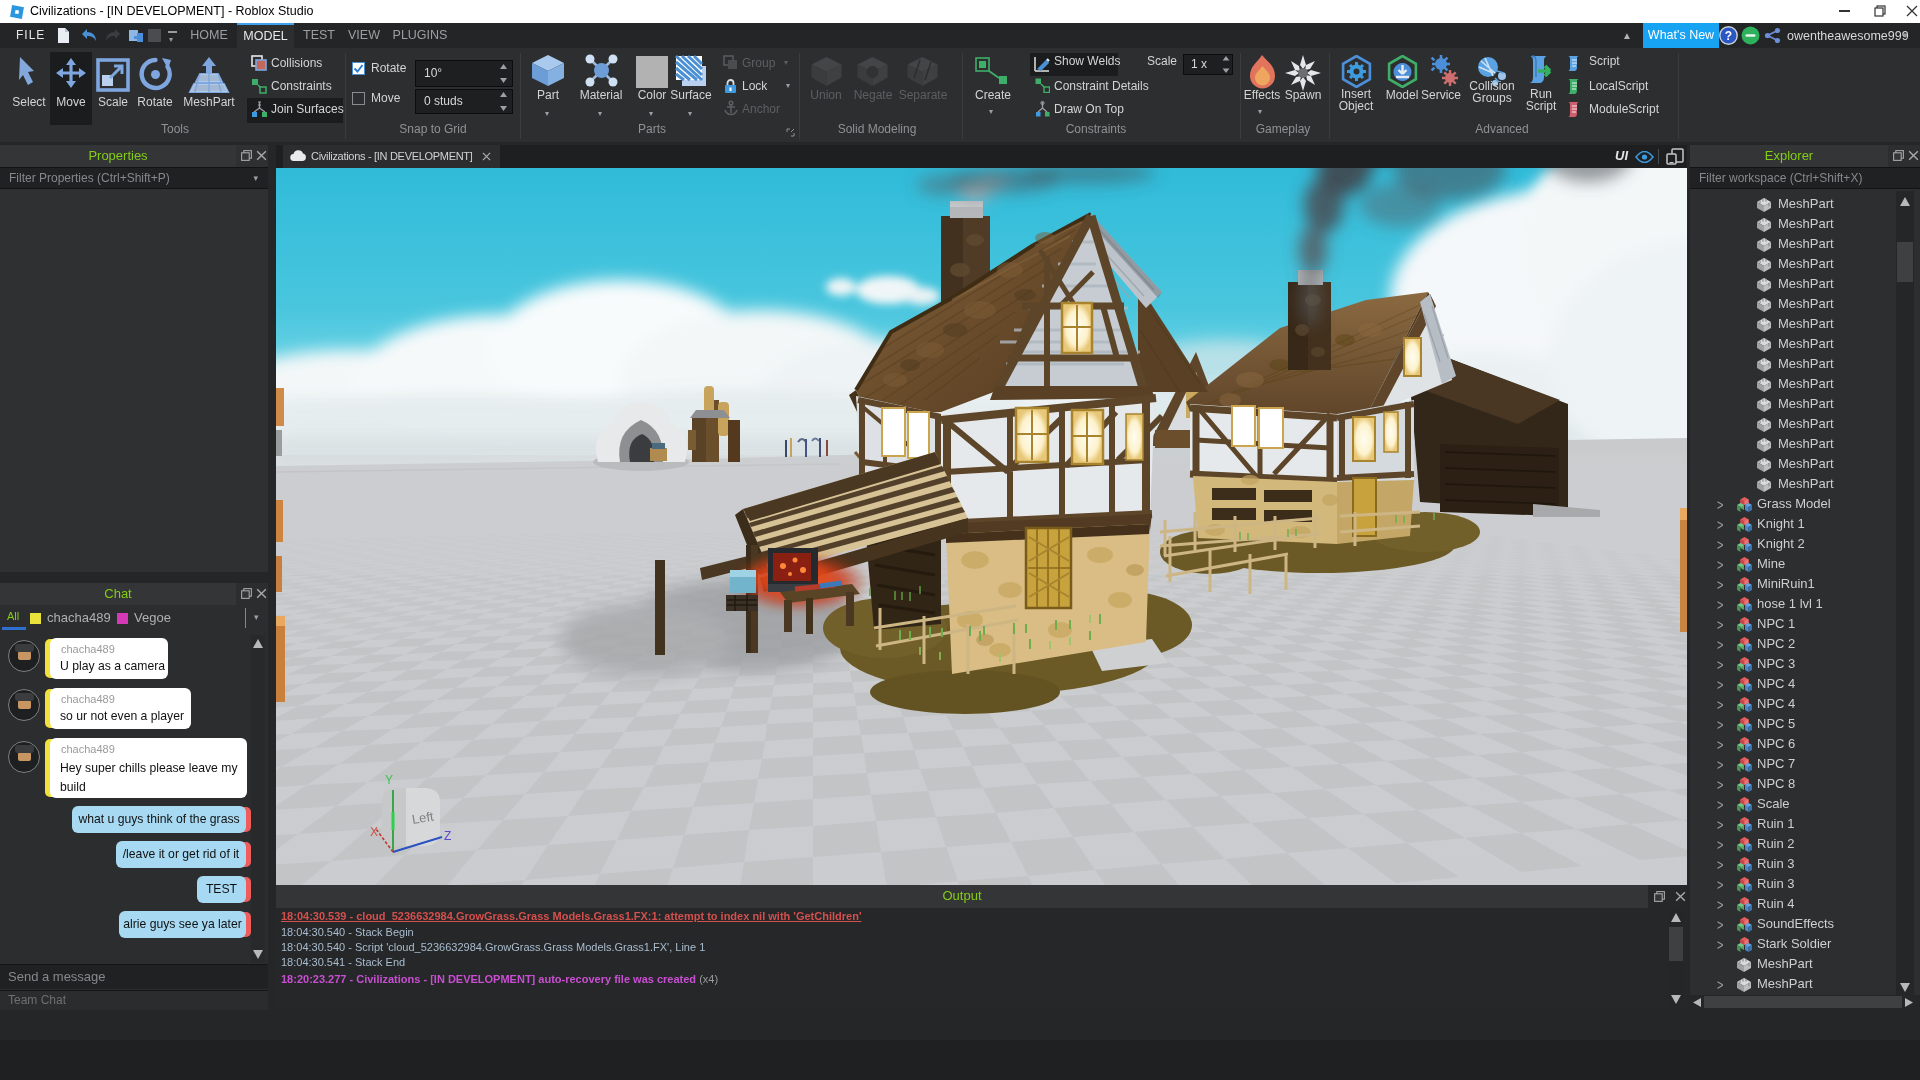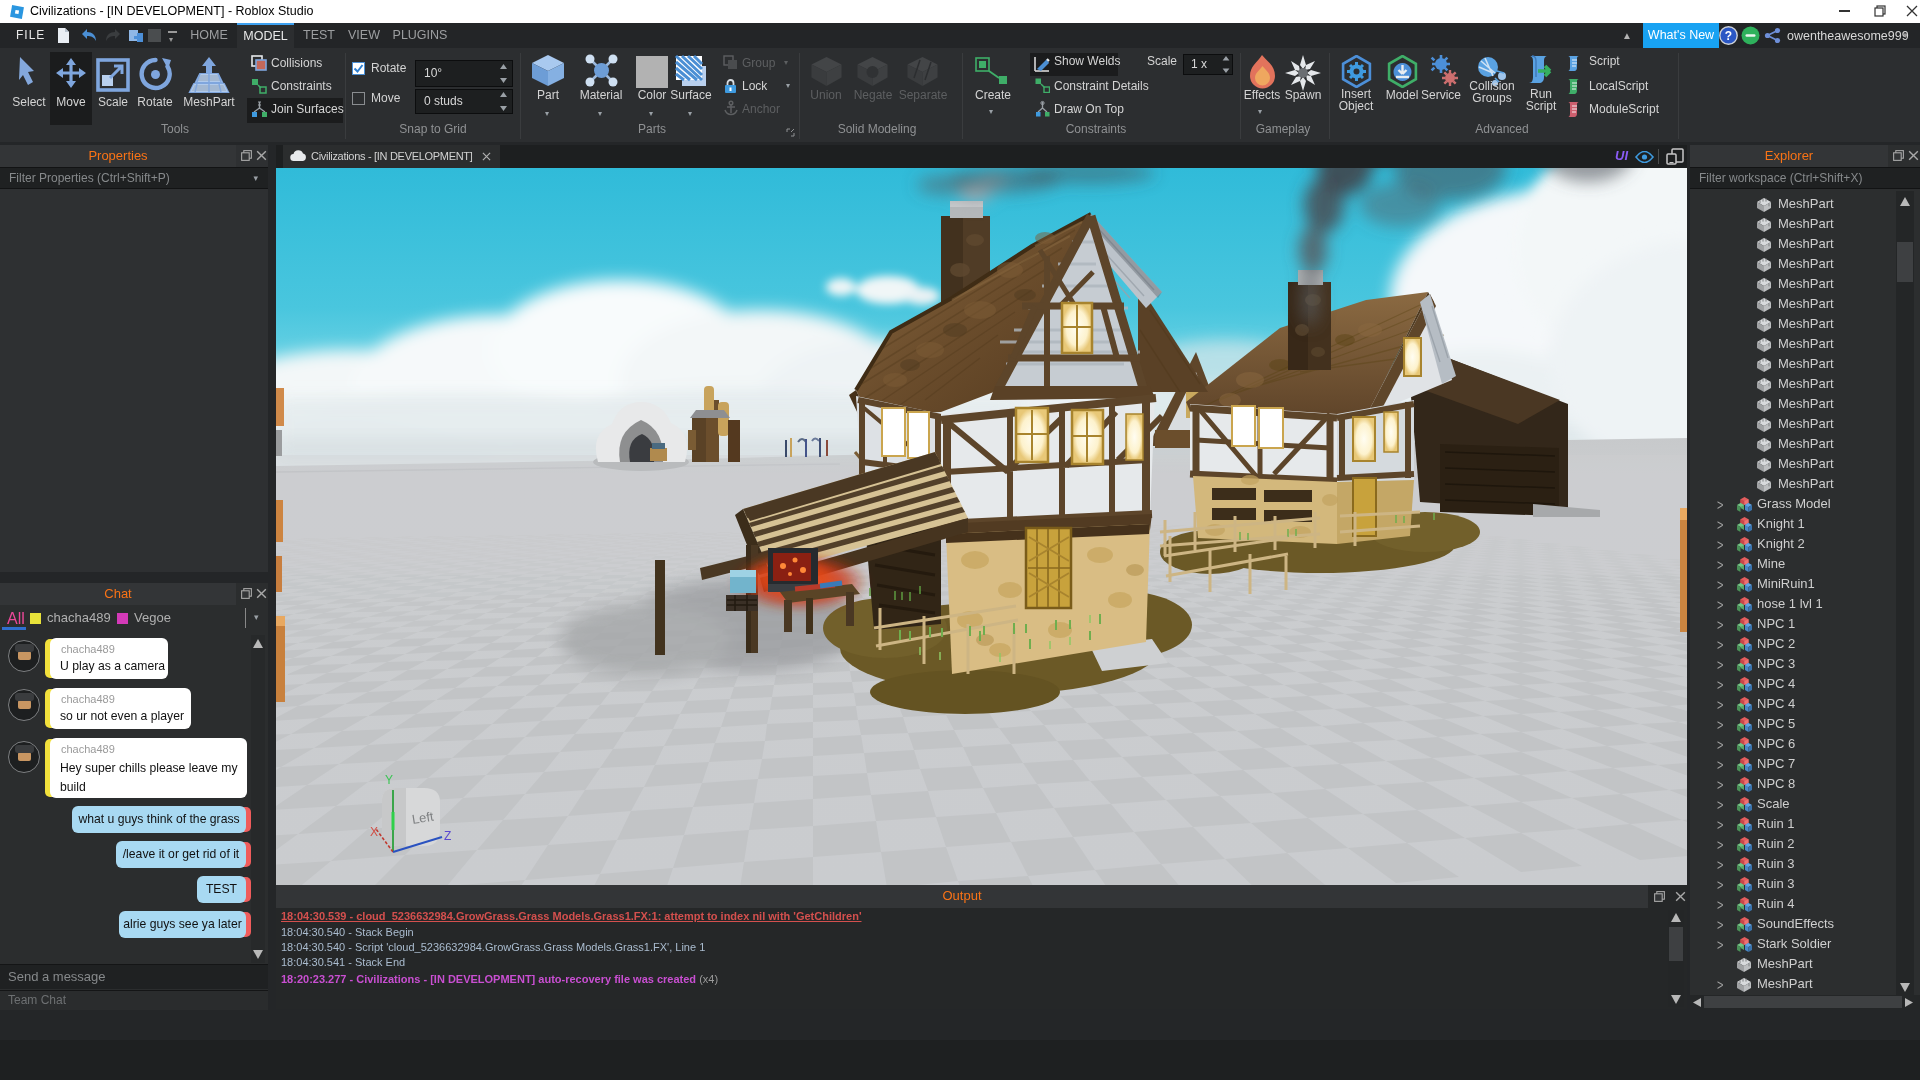--- a/index.html
+++ b/index.html
@@ -1,21 +1,21 @@
 <!DOCTYPE html>
 <html><head><meta charset="utf-8"><style>
 *{margin:0;padding:0;box-sizing:border-box}
 html,body{width:1920px;height:1080px;overflow:hidden;background:#1e2021;font-family:"Liberation Sans",sans-serif}
 .abs{position:absolute}
 #titlebar{position:absolute;left:0;top:0;width:1920px;height:23px;background:#fff;color:#000}
 #menubar{position:absolute;left:0;top:23px;width:1920px;height:25px;background:#232527}
 #ribbon{position:absolute;left:0;top:48px;width:1920px;height:97px;background:#2c2e30;border-bottom:3px solid #242628}
 #main{position:absolute;left:0;top:145px;width:1920px;height:895px;background:#242628}
 #taskbar{position:absolute;left:0;top:1088px;width:1800px;height:40px;background:#4d7c0f}
-.ptitle{position:absolute;left:0;top:0;right:32px;height:22px;background:#333537;color:#f97316;font-size:13px;text-align:center;line-height:22px}
+.ptitle{position:absolute;left:0;top:0;right:32px;height:22px;background:#333537;color:#84cc16;font-size:13px;text-align:center;line-height:22px}
 .pfilter{position:absolute;left:0;width:100%;height:22px;background:#1f2122;border-top:1px solid #121314;border-bottom:1px solid #121314;color:#86898b;font-size:12px;line-height:21px;padding-left:9px}
 .wicon{position:absolute;top:4px;width:13px;height:13px;color:#a9a9a9;font-size:12px;line-height:13px;text-align:center}
 .glabel{position:absolute;bottom:6px;width:120px;text-align:center;color:#8f9193;font-size:12px}
 .gsep{position:absolute;top:5px;height:86px;width:1px;background:#3a3c3e}
 .bigbtn{position:absolute;top:5px;text-align:center;color:#d4d4d4;font-size:12px}
 .rowbtn{position:absolute;color:#d4d4d4;font-size:12px;height:23px;line-height:23px}
 .dis{color:#5d5f61}
 .bubL{position:absolute;background:#fff;border-radius:6px;box-shadow:-6px 0 0 -1px #f2e13c}
 .bubR{position:absolute;background:#a8d9f2;border-radius:6px;box-shadow:6px 0 0 -1px #ef5c5c;color:#111;font-size:12.2px;text-align:center;white-space:nowrap}
 .ava{position:absolute;left:8px;width:32px;height:32px;border-radius:50%;background:#1d1f20;border:1px solid #7d7f81;overflow:hidden}
@@ -351,21 +351,21 @@
   </div>
   <div id="chat" class="abs" style="left:0;top:438px;width:268px;height:427px;background:#2b2d2e">
     <div class="ptitle">Chat</div>
     <svg class="wicon" style="left:240px" viewBox="0 0 12 12" fill="none" stroke="#a9a9a9">
         <rect x="3.5" y="1.5" width="7" height="7"></rect>
         <rect x="1.5" y="3.5" width="7" height="7" fill="#333537"></rect>
       </svg>
     <svg class="wicon" style="left:255px" viewBox="0 0 12 12" stroke="#a9a9a9" stroke-width="1.3">
         <path d="M2 2l8 8M10 2l-8 8"></path>
       </svg>
-    <div class="abs" style="left:7px;top:27px;color:#ec4899;font-size:16px">All</div>
+    <div class="abs" style="left:7px;top:27px;color:#84cc16;font-size:11px">All</div>
     <div class="abs" style="left:2px;top:44px;width:24px;height:3px;background:#2f6fd0"></div>
     <div class="abs" style="left:30px;top:30px;width:11px;height:11px;background:#e8e23a"></div>
     <div class="abs" style="left:47px;top:27px;color:#b0b0b0;font-size:13px">chacha489</div>
     <div class="abs" style="left:117px;top:30px;width:11px;height:11px;background:#d43ab8"></div>
     <div class="abs" style="left:134px;top:27px;color:#b0b0b0;font-size:13px">Vegoe</div>
     <div class="abs" style="left:245px;top:25px;width:1px;height:20px;background:#888"></div>
     <div class="abs" style="left:254px;top:29px;color:#9aa0a6;font-size:9px">▾</div>
 
     <div class="abs" style="left:251px;top:52px;width:14px;height:328px;background:#27292a"></div>
     <svg class="abs" style="left:253px;top:56px" width="10" height="9" viewBox="0 0 10 9" fill="#b8b8b8">
@@ -397,21 +397,21 @@
   <div id="viewport" class="abs" style="left:276px;top:0;width:1411px;height:740px;background:#1d1f20;overflow:hidden">
     <div class="abs" style="left:0;top:0;width:1411px;height:23px;background:#1d1f20">
       <div class="abs" style="left:7px;top:0;width:217px;height:23px;background:#2b2d2e"></div>
       <svg class="abs" style="left:14px;top:5px" width="17" height="12" viewBox="0 0 17 12">
           <path d="M4 11a3.5 3.5 0 0 1-.5-7A5 5 0 0 1 13 3.6 3.8 3.8 0 0 1 13 11z" fill="#e8eaec"></path>
         </svg>
       <div class="abs" style="left:35px;top:5px;font-size:11px;color:#d2d2d2;letter-spacing:-0.3px;white-space:nowrap">Civilizations - [IN DEVELOPMENT]</div>
       <svg class="abs" style="left:206px;top:7px" width="9" height="9" viewBox="0 0 10 10" stroke="#b0b0b0" stroke-width="1.3">
           <path d="M1 1l8 8M9 1L1 9"></path>
         </svg>
-      <div class="abs" style="left:1339px;top:3px;font-size:13px;font-weight:bold;color:#8b5cf6;font-style:italic">UI</div>
+      <div class="abs" style="left:1339px;top:3px;font-size:13px;font-weight:bold;color:#e5e5e5;font-style:italic">UI</div>
       <svg class="abs" style="left:1359px;top:6px" width="19" height="12" viewBox="0 0 19 12">
           <path d="M1 6Q9.5-5 18 6 9.5 17 1 6z" fill="none" stroke="#3e9adf" stroke-width="1.6"></path>
           <circle cx="9.5" cy="6" r="2.6" fill="#3e9adf"></circle>
         </svg>
       <div class="abs" style="left:1382px;top:4px;width:1px;height:15px;background:#4a4c4e"></div>
       <svg class="abs" style="left:1390px;top:3px" width="18" height="17" viewBox="0 0 18 17" fill="none" stroke="#c8c8c8" stroke-width="1.5">
           <rect x="6" y="1" width="11" height="13" rx="1"></rect>
           <rect x="1" y="6" width="9" height="10" rx="1" fill="#1d1f20"></rect>
           <path d="M3.5 14.5h4" stroke-width="1"></path>
         </svg>

